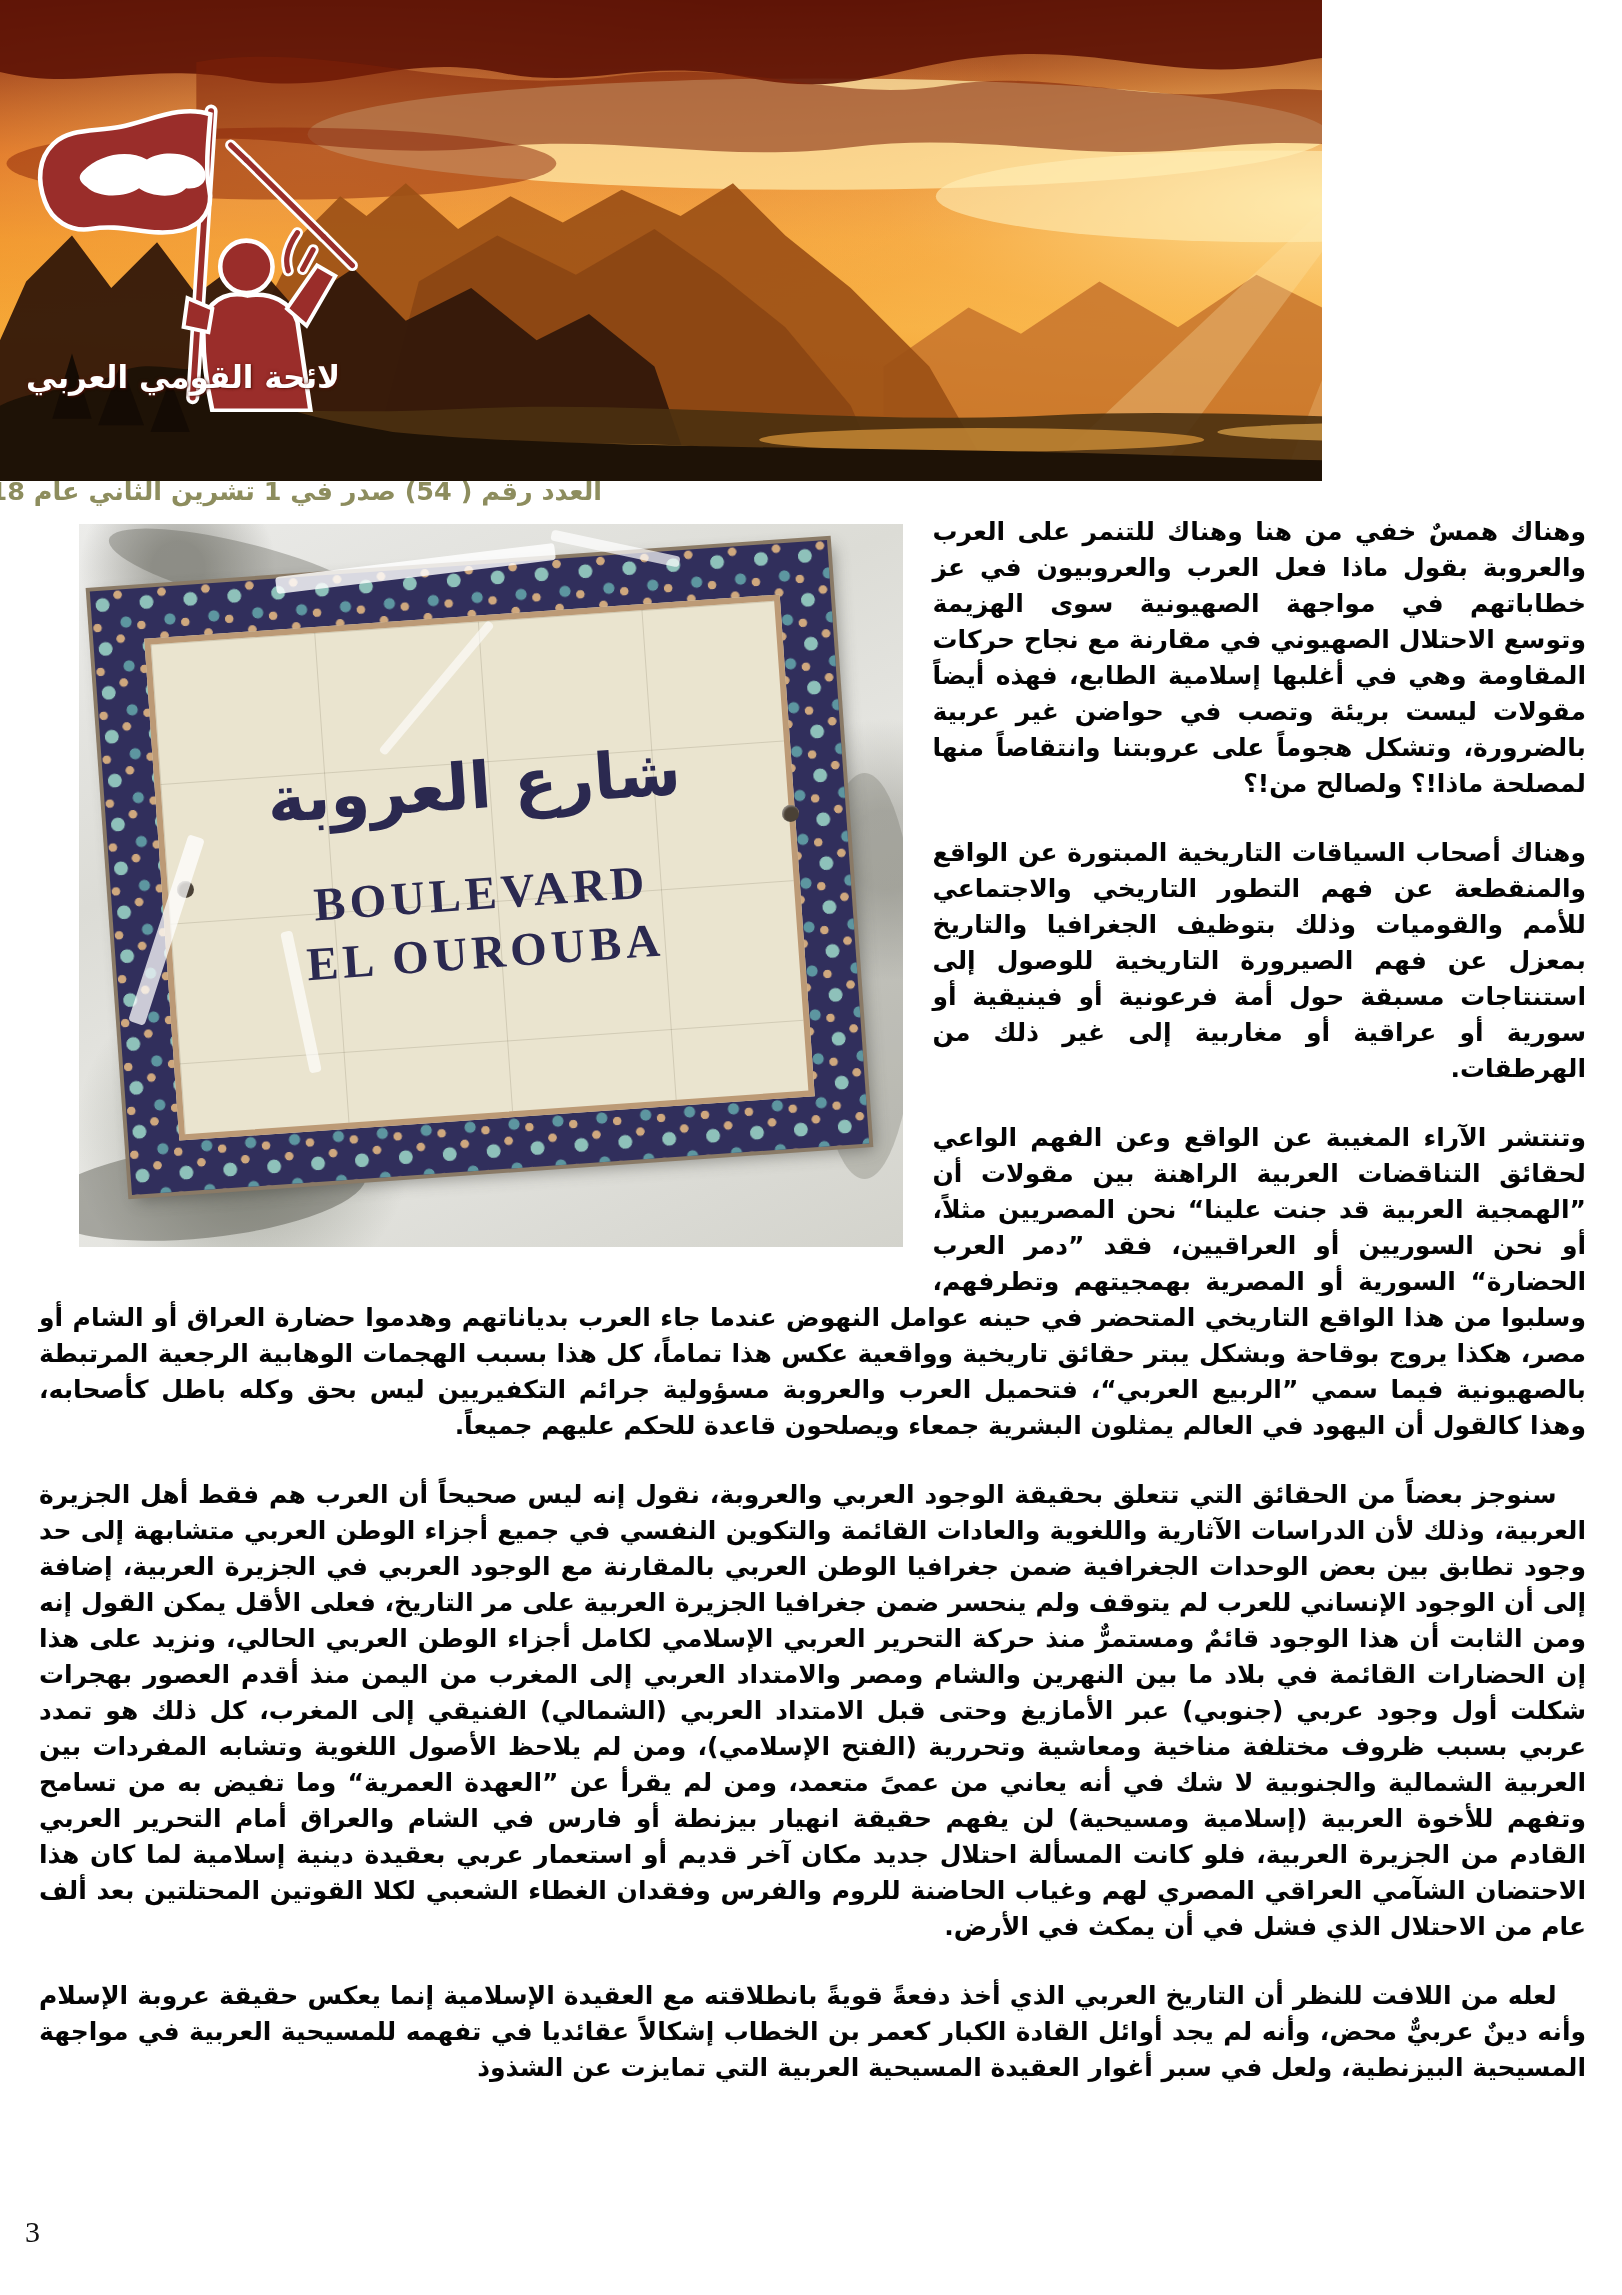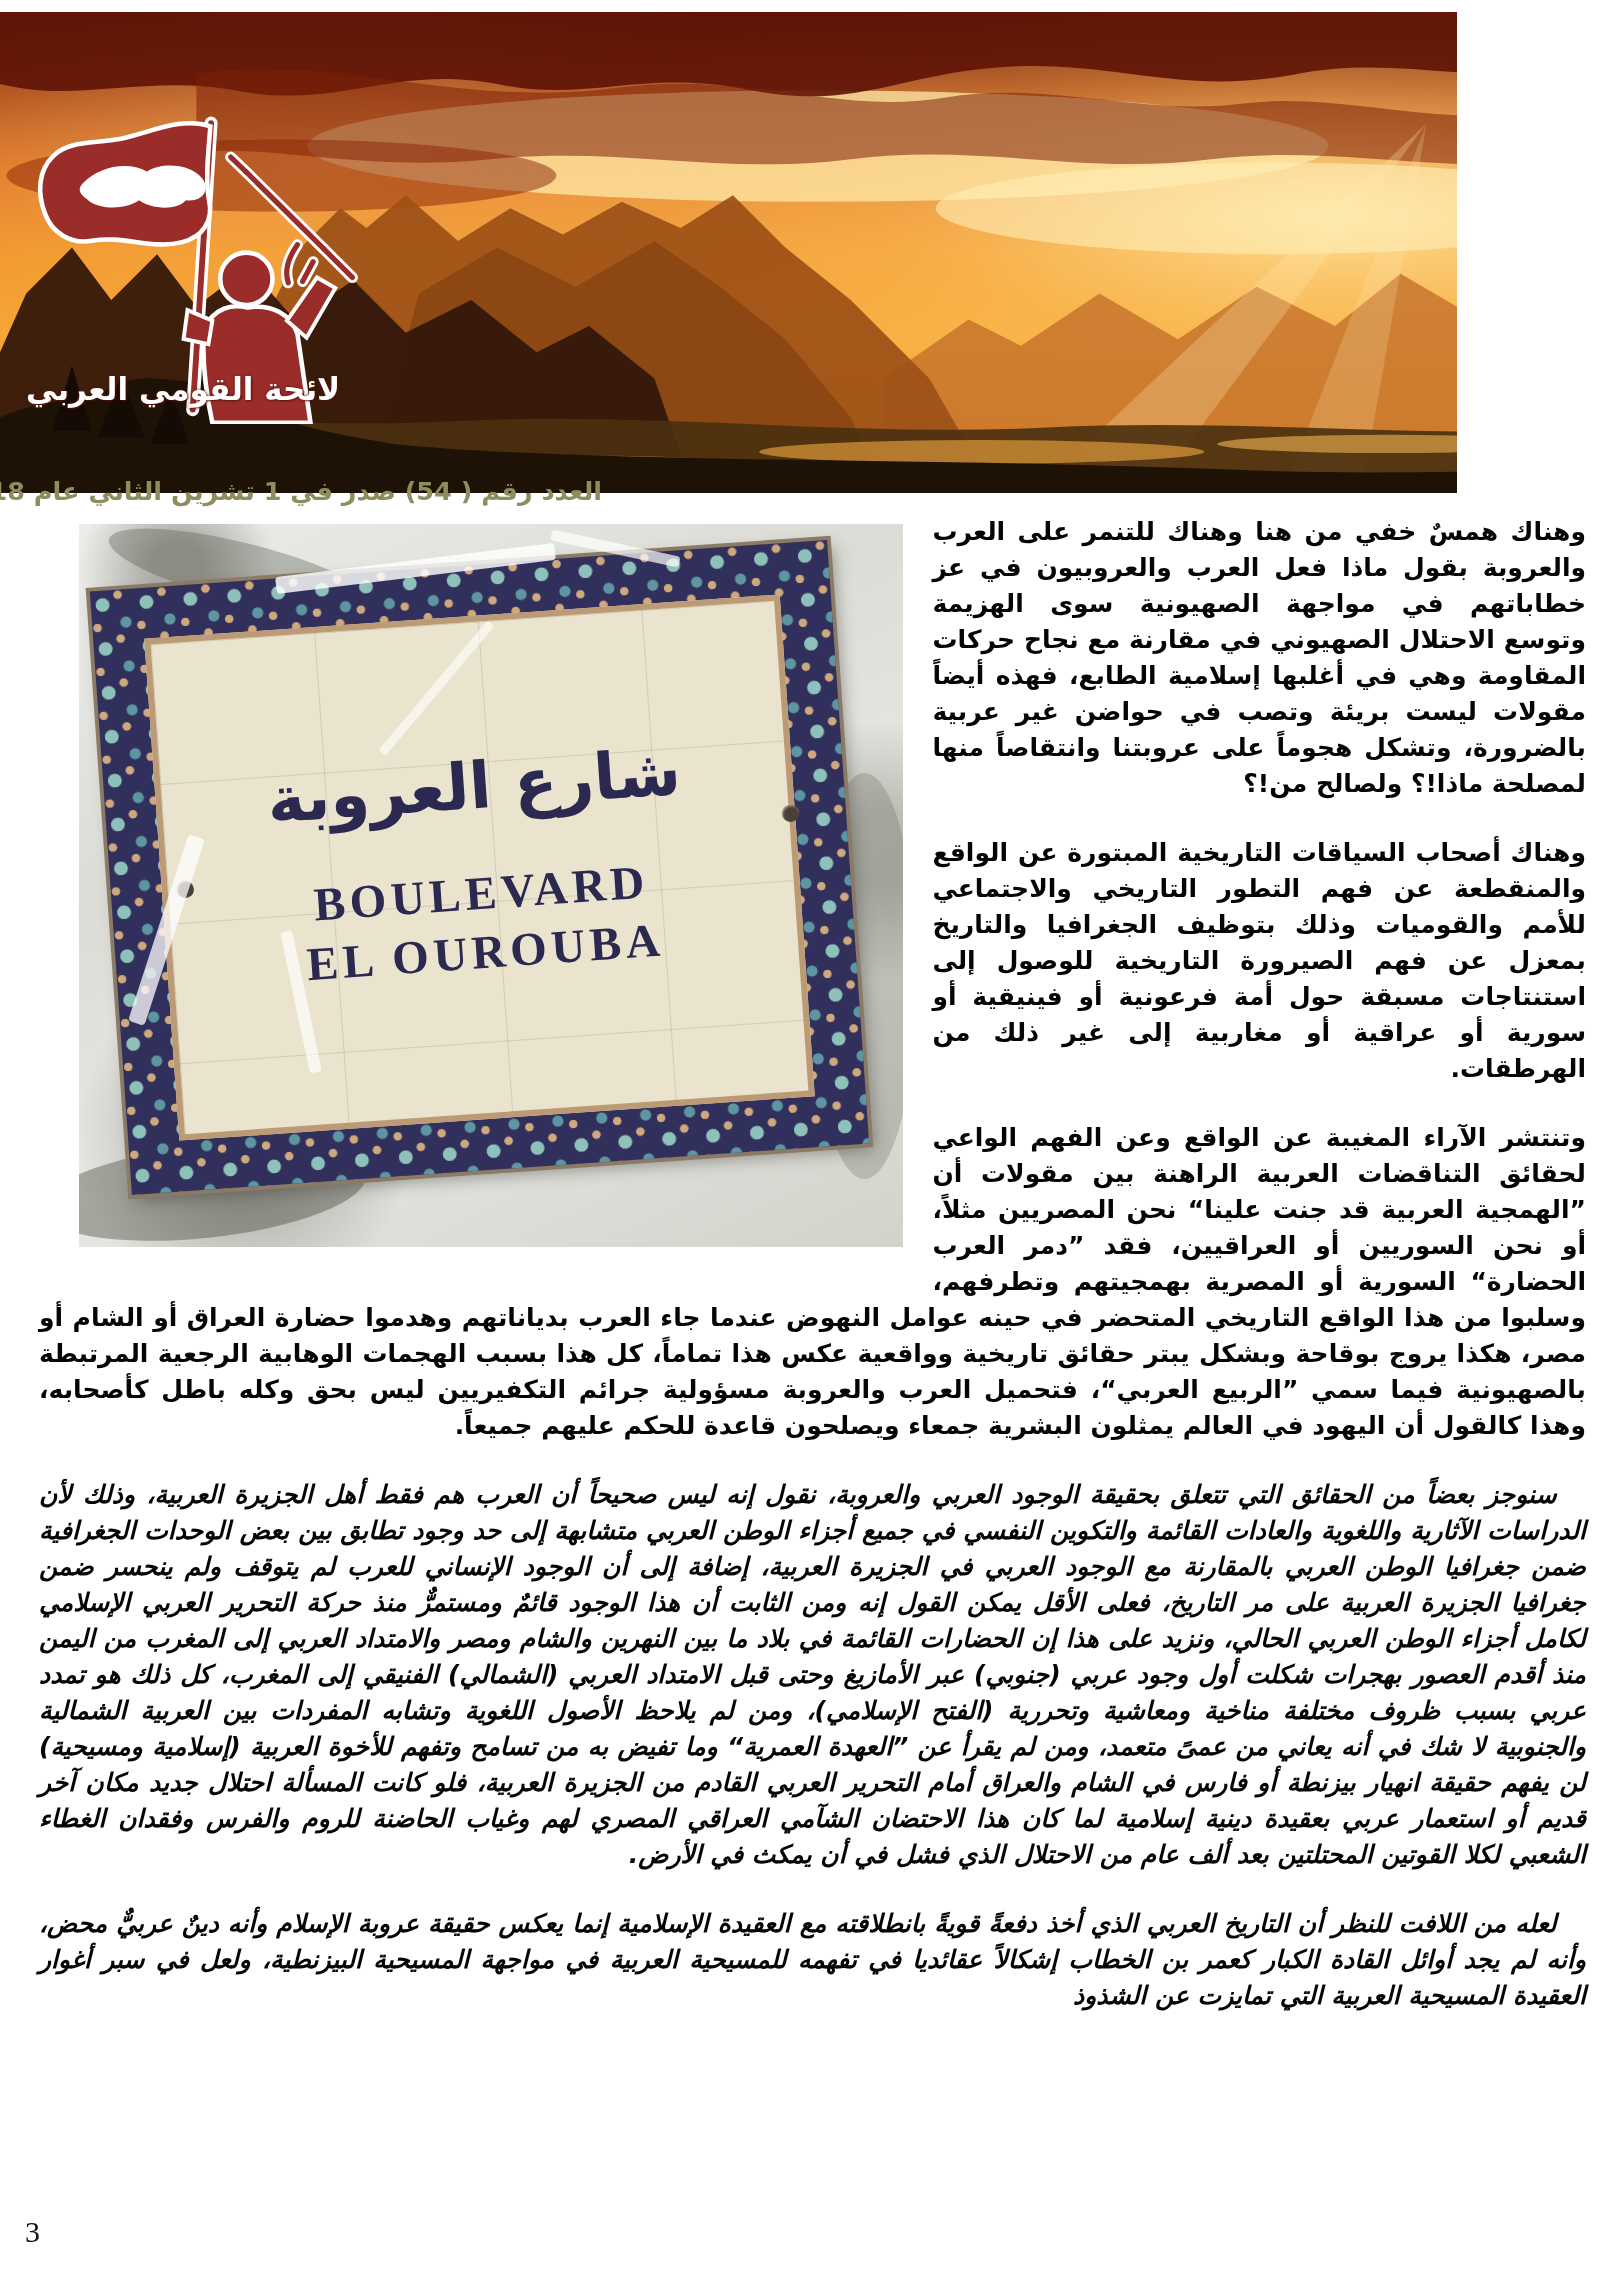--- a/index.html
+++ b/index.html
@@ -1,21 +1,21 @@
 <!DOCTYPE html>
 <html lang="ar" style="font-size:10.5px"><head>
 <meta charset="utf-8">
 <style>
   html,body{margin:0;padding:0;}
   body{
     width:1623px;height:2295px;position:relative;background:#ffffff;
     font-family:"DejaVu Sans",sans-serif;overflow:hidden;
   }
   
-  .masthead{position:absolute;top:12px;left:0;width:1457px;height:481px;overflow:hidden;}
+  .masthead{position:absolute;top:0;left:0;width:1322px;height:481px;overflow:hidden;}
   .masthead svg{display:block;width:1623px;height:481px;}
   .logo{position:absolute;top:98px;left:14.4px;width:347px;height:314px;}
   .logo svg{display:block;width:100%;height:100%;}
   .logo-caption{
     position:absolute;top:359px;left:19.6px;width:327px;
     direction:rtl;text-align:center;color:#ffffff;font-weight:bold;font-size:31px;
     text-shadow:0 0 3.9px rgba(100,20,10,.8), 1.3px 1.3px 1.3px rgba(80,15,8,.6);
     letter-spacing:0.7px;
   }
   
@@ -24,21 +24,21 @@
     direction:rtl;text-align:center;font-weight:bold;font-size:25.5px;line-height:34px;
     color:#8d8d5e;white-space:nowrap;
   }
   
   .article{
     position:absolute;top:514px;left:39px;width:1547px;
     direction:rtl;text-align:justify;color:#050505;
     font-weight:bold;font-size:25px;line-height:36px;
   }
   .para{margin:0 0 33px 0;}
-  .para.indent{text-indent:29.4px;font-style:italic;}
+  .para.indent{text-indent:29.4px;}
   
   .photo-float{float:left;width:864px;height:736px;margin:9.8px 29.4px 29.4px 0;}
   .marble{
     position:relative;width:824px;height:723px;margin-left:36px;overflow:hidden;
     background:
       radial-gradient(circle at 20% 85%, rgba(90,95,80,.35) 0 59px, rgba(0,0,0,0) 170px),
       radial-gradient(circle at 12% 6%, rgba(100,100,90,.45) 0 26px, rgba(0,0,0,0) 98px),
       radial-gradient(circle at 98% 45%, rgba(110,110,100,.35) 0 39px, rgba(0,0,0,0) 131px),
       linear-gradient(155deg,#ececea 0%,#dcdcd6 35%,#e8e8e4 60%,#d3d3cc 100%);
   }

